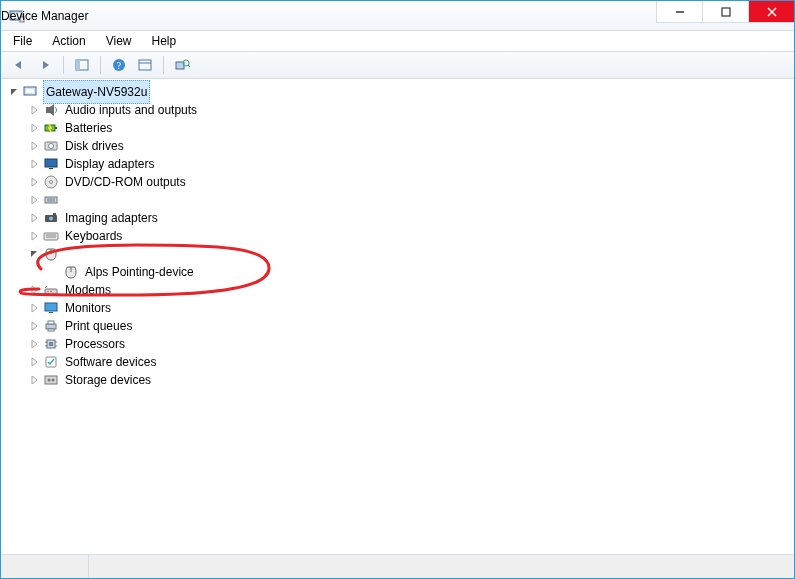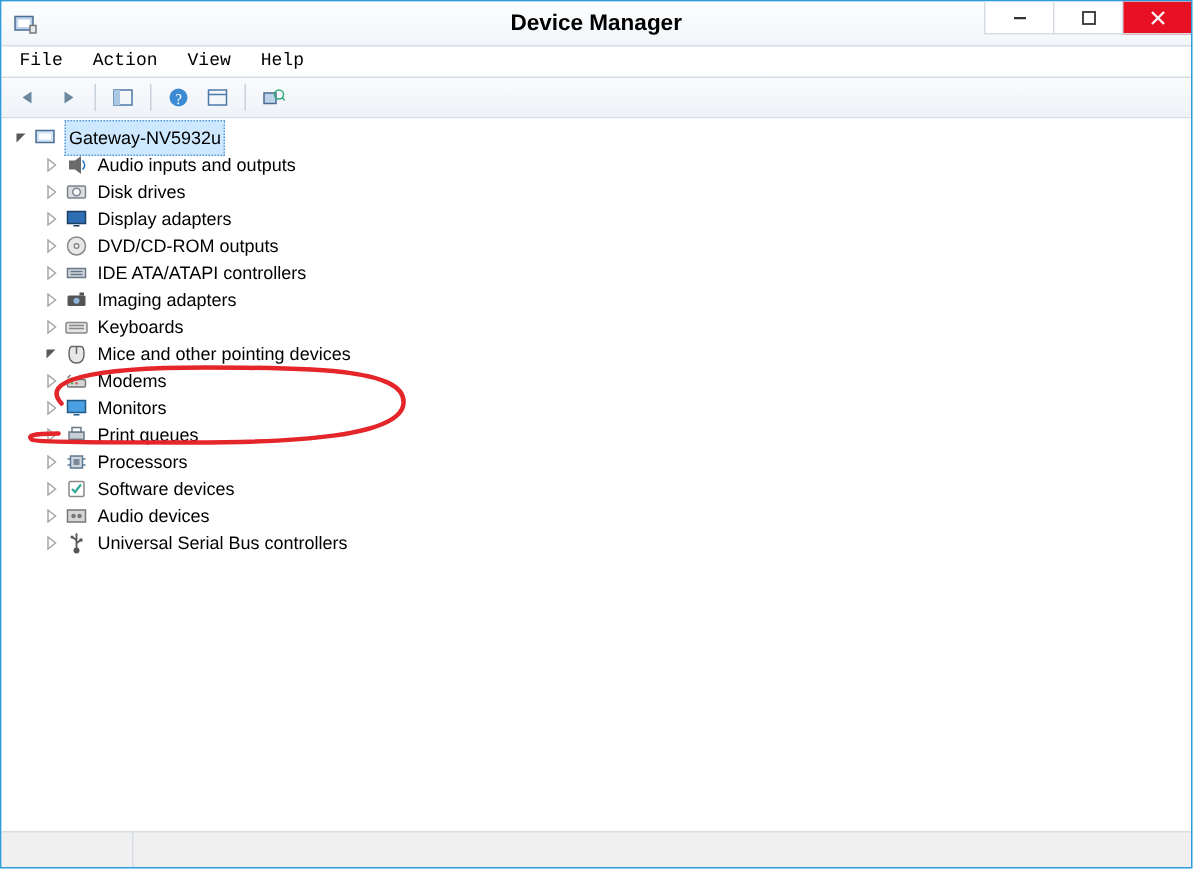--- a/index.html
+++ b/index.html
@@ -23,25 +23,23 @@
     position: relative;
   }
   .titlebar .appicon {
     width: 16px; height: 16px;
     margin-left: 8px;
     display:inline-block;
   }
   .titlebar .title {
     position:absolute;
     left:0; right:0;
-    text-align:center;
-    font-size:15px;
+    font-size:12px;
     color:#000;
     pointer-events:none;
-    font-weight:bold;
   }
   .win-controls {
     position:absolute;
     right:0; top:0;
     display:flex;
     height: 22px;
   }
   .win-btn {
     width: 46px;
     height: 22px;
@@ -52,24 +50,24 @@
     border-left:1px solid #d6dde4;
     border-bottom:1px solid #d6dde4;
   }
   .win-btn.close { background:#e81123; }
   .win-btn svg { display:block; }
   
   .menubar {
     height: 20px;
     background:#fff;
     display:flex;
+    align-items:center;
     padding: 0 4px;
     gap: 4px;
     border-bottom: 0;
-    font-family: Liberation Mono, monospace;
   }
   .menubar .item {
     padding: 2px 8px;
     cursor:default;
   }
   
   .toolbar {
     height: 28px;
     background: linear-gradient(#fafbfd, #eef2f7);
     border-top:1px solid #d6dde4;
@@ -252,20 +250,35 @@
           </li>
           <li>
             <div class="node-row">
               <span class="arrow">
                 <svg width="10" height="10">
                   <path d="M2 1 L7 5 L2 9 Z" fill="none" stroke="#a6a6a6"></path>
                 </svg>
               </span>
               <span class="dev-icon">
                 <svg width="16" height="16">
+                  <use href="#ic-battery"></use>
+                </svg>
+              </span>
+              <span class="label">Batteries</span>
+            </div>
+          </li>
+          <li>
+            <div class="node-row">
+              <span class="arrow">
+                <svg width="10" height="10">
+                  <path d="M2 1 L7 5 L2 9 Z" fill="none" stroke="#a6a6a6"></path>
+                </svg>
+              </span>
+              <span class="dev-icon">
+                <svg width="16" height="16">
                   <use href="#ic-disk"></use>
                 </svg>
               </span>
               <span class="label">Disk drives</span>
             </div>
           </li>
           <li>
             <div class="node-row">
               <span class="arrow">
                 <svg width="10" height="10">
@@ -300,21 +313,20 @@
               <span class="arrow">
                 <svg width="10" height="10">
                   <path d="M2 1 L7 5 L2 9 Z" fill="none" stroke="#a6a6a6"></path>
                 </svg>
               </span>
               <span class="dev-icon">
                 <svg width="16" height="16">
                   <use href="#ic-ide"></use>
                 </svg>
               </span>
-              <span class="label">IDE ATA/ATAPI controllers</span>
             </div>
           </li>
           <li>
             <div class="node-row">
               <span class="arrow">
                 <svg width="10" height="10">
                   <path d="M2 1 L7 5 L2 9 Z" fill="none" stroke="#a6a6a6"></path>
                 </svg>
               </span>
               <span class="dev-icon">
@@ -345,22 +357,34 @@
               <span class="arrow">
                 <svg width="10" height="10">
                   <path d="M1 2 L7 2 L1 8 Z" fill="#595959"></path>
                 </svg>
               </span>
               <span class="dev-icon">
                 <svg width="16" height="16">
                   <use href="#ic-mouse"></use>
                 </svg>
               </span>
-              <span class="label">Mice and other pointing devices</span>
-            </div>
+            </div>
+            <ul>
+              <li>
+                <div class="node-row">
+                  <span class="arrow none"></span>
+                  <span class="dev-icon">
+                    <svg width="16" height="16">
+                      <use href="#ic-mouse"></use>
+                    </svg>
+                  </span>
+                  <span class="label">Alps Pointing-device</span>
+                </div>
+              </li>
+            </ul>
           </li>
           <li>
             <div class="node-row">
               <span class="arrow">
                 <svg width="10" height="10">
                   <path d="M2 1 L7 5 L2 9 Z" fill="none" stroke="#a6a6a6"></path>
                 </svg>
               </span>
               <span class="dev-icon">
                 <svg width="16" height="16">
@@ -435,36 +459,21 @@
               <span class="arrow">
                 <svg width="10" height="10">
                   <path d="M2 1 L7 5 L2 9 Z" fill="none" stroke="#a6a6a6"></path>
                 </svg>
               </span>
               <span class="dev-icon">
                 <svg width="16" height="16">
                   <use href="#ic-system"></use>
                 </svg>
               </span>
-              <span class="label">Audio devices</span>
-            </div>
-          </li>
-          <li>
-            <div class="node-row">
-              <span class="arrow">
-                <svg width="10" height="10">
-                  <path d="M2 1 L7 5 L2 9 Z" fill="none" stroke="#a6a6a6"></path>
-                </svg>
-              </span>
-              <span class="dev-icon">
-                <svg width="16" height="16">
-                  <use href="#ic-usb"></use>
-                </svg>
-              </span>
-              <span class="label">Universal Serial Bus controllers</span>
+              <span class="label">Storage devices</span>
             </div>
           </li>
         </ul>
     </li>
   </ul>
 
   <svg class="annotation" style="left:16px; top:160px;" width="260" height="70" viewBox="0 0 260 70">
     <path d="M24 30 C 10 15, 40 6, 120 6 C 200 6, 254 8, 252 30 C 250 52, 180 56, 110 56 C 50 56, 6 56, 4 54 C 2 52, 2 50, 22 50" fill="none" stroke="#e4252a" stroke-width="3" stroke-linecap="round"></path>
   </svg>
 </div>

